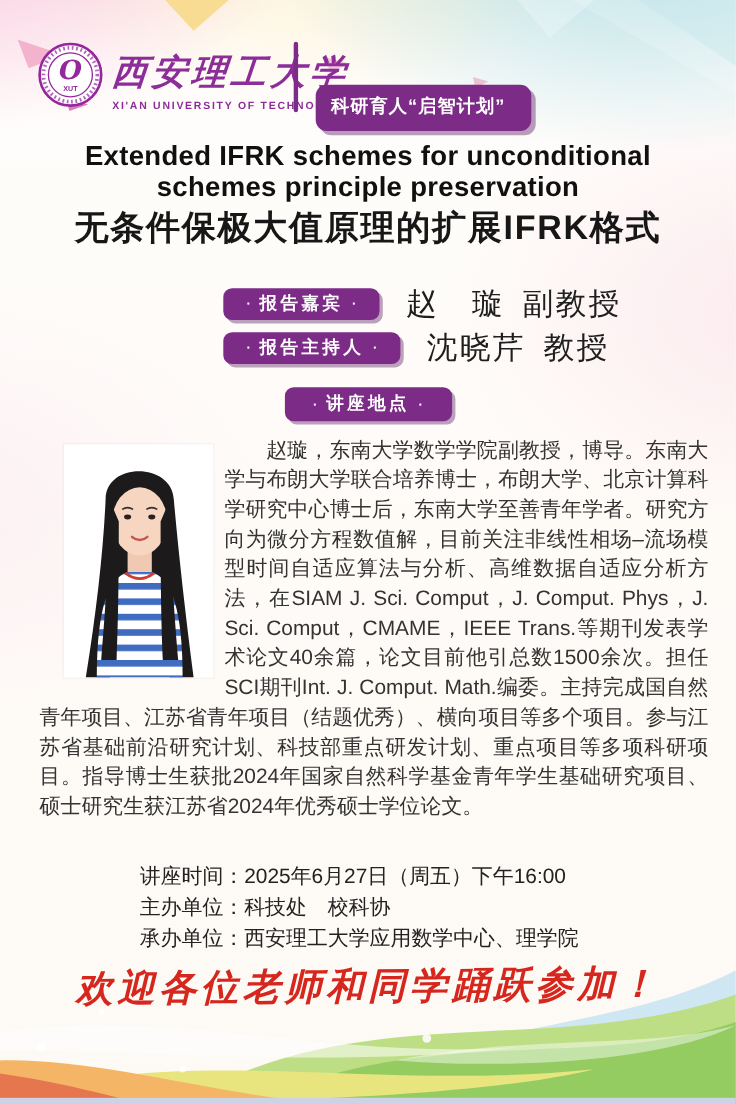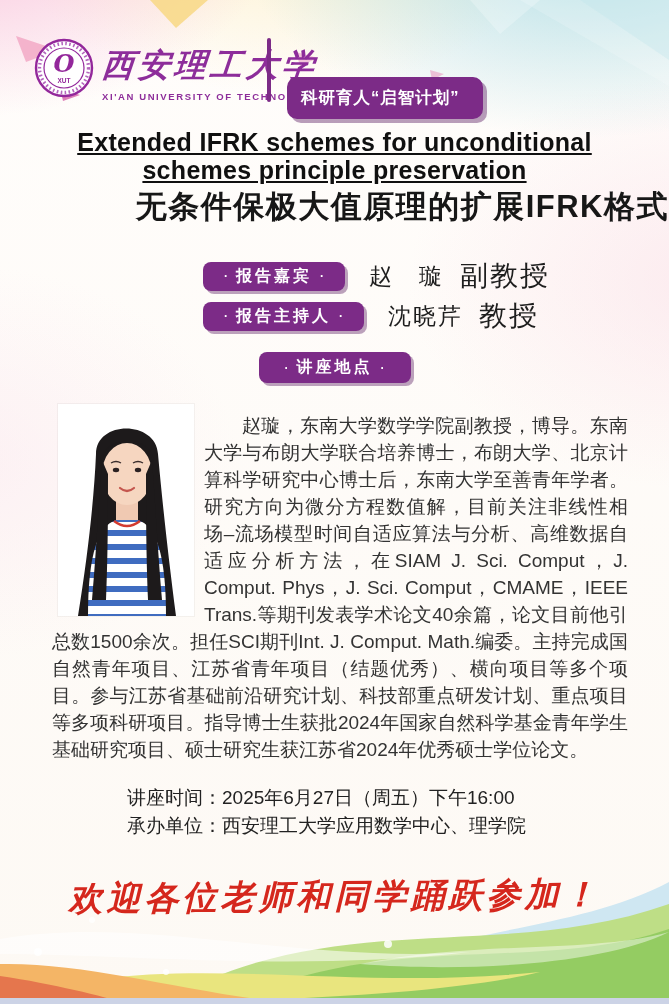--- a/index.html
+++ b/index.html
@@ -27,42 +27,42 @@
   .v-divider{left:267px;top:38px;width:4px;height:64px;background:#7c2b87;border-radius:2px;}
   .program-badge{
     left:287px;top:41px;width:168px;background:#7c2b87;color:#fff;
     border-radius:10px;padding:8px 14px;text-align:left;
     font-size:16.5px;font-weight:bold;line-height:1.55;letter-spacing:1px;
     box-shadow:4px 4px 0 rgba(88,24,96,.42);
     margin-top:36px;
   }
   
   .title-en{left:0;top:129px;width:669px;text-align:center;color:#101010;
-    font-size:25px;font-weight:bold;line-height:1.1;letter-spacing:.3px;text-decoration:underline;}
-  .title-cn{left:0;top:186px;width:669px;text-align:right;color:#171717;
+    font-size:25px;font-weight:bold;line-height:1.1;letter-spacing:.3px;}
+  .title-cn{left:0;top:186px;width:669px;text-align:center;color:#171717;
     font-size:31px;font-weight:800;letter-spacing:1.5px;}
   
   .person-row{left:203px;display:flex;align-items:center;}
   .row-guest{top:257px;}
   .row-host{top:297px;}
   .pill{
     display:inline-flex;align-items:center;background:#7c2b87;color:#ffffff;
     border-radius:8px;padding:4px 13px;font-size:16px;font-weight:bold;
     letter-spacing:3px;box-shadow:3px 3px 0 rgba(88,24,96,.40);white-space:nowrap;
   }
   .pill .dot{font-size:12px;letter-spacing:0;margin:0 8px;}
-  .person-name{margin-left:24px;font-size:23px;color:#1e1e1e;letter-spacing:2px;white-space:pre;}
+  .person-name{margin-left:24px;font-size:28px;color:#1e1e1e;letter-spacing:2px;white-space:pre;}
   .person-title{margin-left:16px;font-size:28px;color:#1e1e1e;letter-spacing:2px;}
   .section-pill{top:352px;left:50%;transform:translateX(-50%);}
   .section-pill .pill{padding:5px 18px;}
   
   .bio-wrap{left:36px;top:396px;width:608px;}
   .speaker-photo{float:left;width:136px;height:212px;margin:8px 10px 4px 22px;
     background:#ffffff;box-shadow:0 0 0 1px rgba(0,0,0,.04);}
-  .bio-text{margin:16px;font-size:19px;line-height:27px;color:#333333;
+  .bio-text{margin:0;font-size:19px;line-height:27px;color:#333333;
     text-align:justify;text-indent:2em;}
   
   .details{left:127px;top:784px;font-size:19px;line-height:28px;color:#222222;}
   .detail-row span{white-space:pre-wrap;}
   
   .welcome{left:0;top:874px;width:669px;text-align:center;
     font-family:"DejaVu Serif","Liberation Serif",serif;
     font-style:italic;font-weight:bold;font-size:34px;letter-spacing:4px;
     color:#d5271d;transform:rotate(-0.5deg);}
   .decor{pointer-events:none;}
@@ -184,19 +184,22 @@
       <path d="M94,56 C98,110 100,150 104,196 L90,196 C88,150 88,100 88,70 Z" fill="#1d1a1b"></path>
     </svg>
     <p class="bio-text">赵璇，东南大学数学学院副教授，博导。东南大学与布朗大学联合培养博士，布朗大学、北京计算科学研究中心博士后，东南大学至善青年学者。研究方向为微分方程数值解，目前关注非线性相场–流场模型时间自适应算法与分析、高维数据自适应分析方法，在SIAM J. Sci. Comput，J. Comput. Phys，J. Sci. Comput，CMAME，IEEE Trans.等期刊发表学术论文40余篇，论文目前他引总数1500余次。担任SCI期刊Int. J. Comput. Math.编委。主持完成国自然青年项目、江苏省青年项目（结题优秀）、横向项目等多个项目。参与江苏省基础前沿研究计划、科技部重点研发计划、重点项目等多项科研项目。指导博士生获批2024年国家自然科学基金青年学生基础研究项目、硕士研究生获江苏省2024年优秀硕士学位论文。</p>
   </div>
 
   <div class="abs details">
     <div class="detail-row">
       <span>讲座时间：</span><span>2025年6月27日（周五）下午16:00</span>
     </div>
     <div class="detail-row">
+      <span>主办单位：</span><span>科技处　校科协</span>
+    </div>
+    <div class="detail-row">
       <span>承办单位：</span><span>西安理工大学应用数学中心、理学院</span>
     </div>
   </div>
 
   <div class="abs welcome">欢迎各位老师和同学踊跃参加！</div>
 
 </div>
 
 </body></html>

